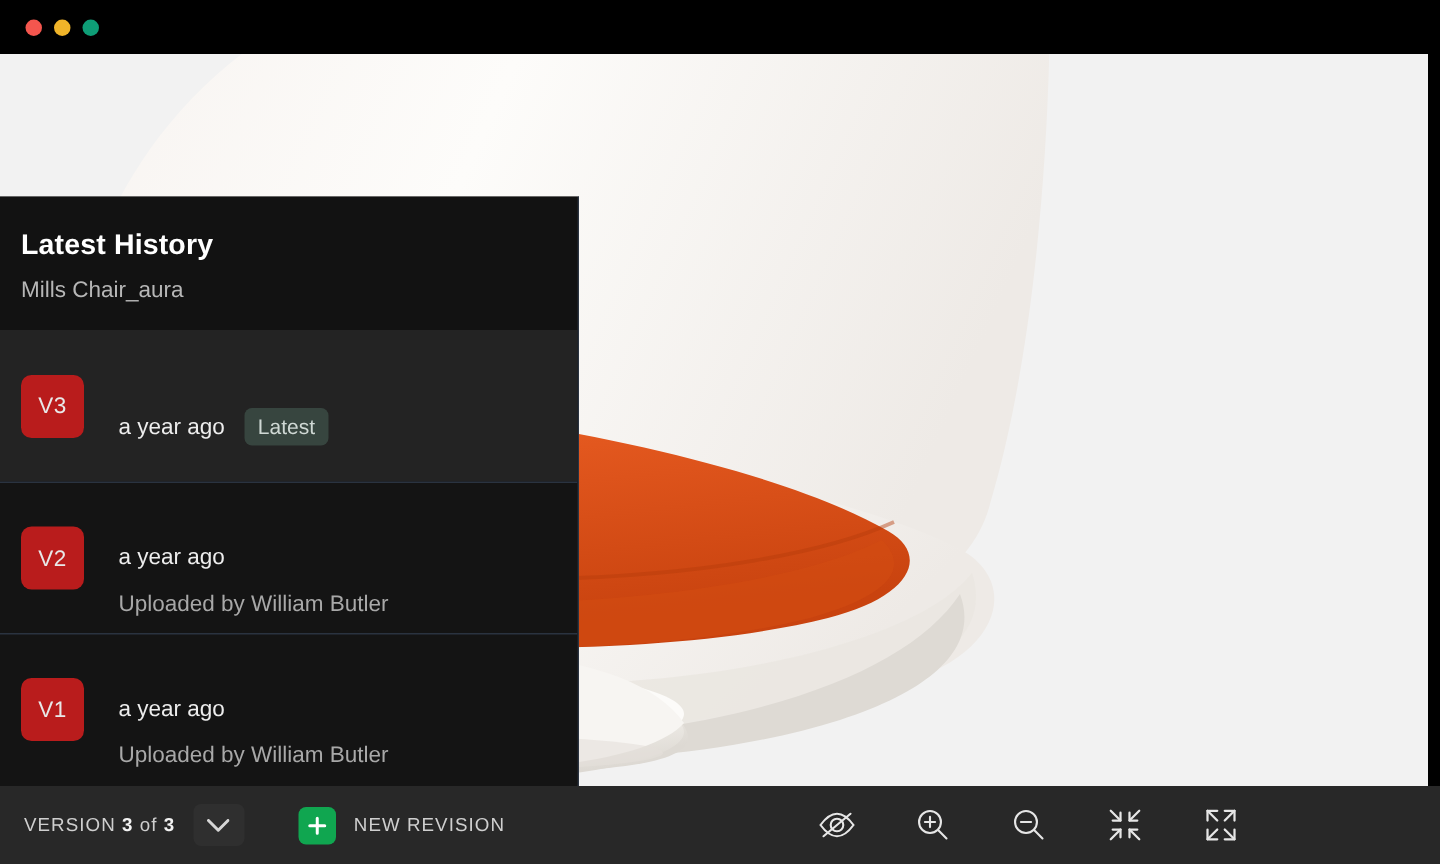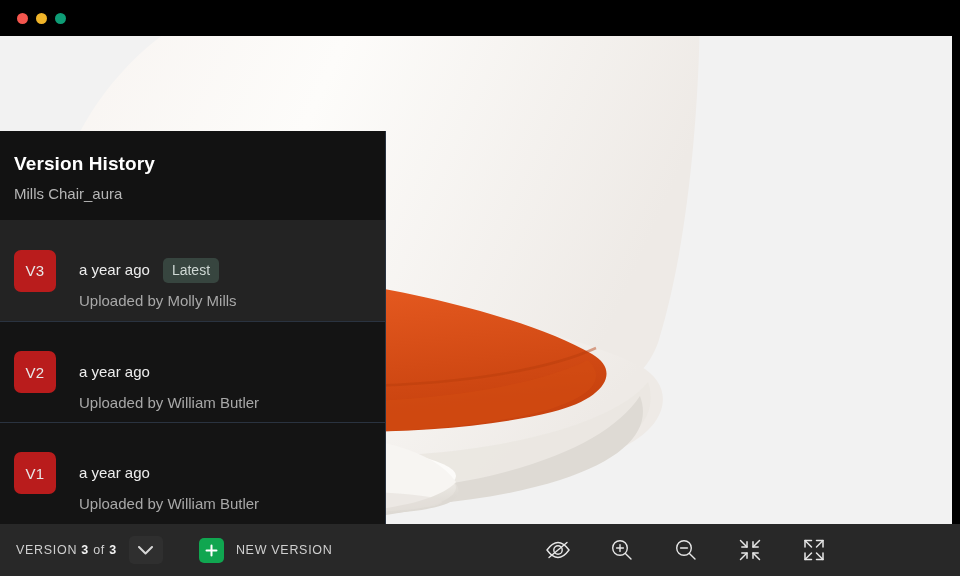--- a/index.html
+++ b/index.html
@@ -222,34 +222,33 @@
       <ellipse cx="292" cy="440" rx="164" ry="31" fill="#fcfbf9"></ellipse>
       <path d="M 128 446 C 150 414 210 398 292 398 C 374 398 434 414 456 446
                C 438 466 380 478 292 478 C 204 478 146 466 128 446 Z" fill="#f7f5f2"></path>
       <ellipse cx="292" cy="466" rx="150" ry="12" fill="#e4e0da" opacity="0.6"></ellipse>
     </svg>
   </div>
   <div class="viewer-edge"></div>
 
   <div class="panel">
     <div class="panel-header">
-      <div class="panel-title">Version History</div>
+      <div class="panel-title">Latest History</div>
       <div class="panel-subtitle">Mills Chair_aura</div>
     </div>
 
     <div class="version-list">
 
       <div class="version-row active">
         <div class="vbadge">V3</div>
         <div class="vinfo">
           <div class="vline1">
             <span class="vtime">a year ago</span>
             <span class="vbadge-latest">Latest</span>
           </div>
-          <div class="vuploader">Uploaded by Molly Mills</div>
         </div>
       </div>
 
       <div class="version-row">
         <div class="vbadge">V2</div>
         <div class="vinfo">
           <div class="vline1">
             <span class="vtime">a year ago</span>
           </div>
           <div class="vuploader">Uploaded by William Butler</div>
@@ -281,21 +280,21 @@
         <svg width="15" height="9" viewBox="0 0 15 9">
           <path d="M1 1 L7.5 7.5 L14 1" stroke="#d6d6d6" stroke-width="2" fill="none" stroke-linecap="round" stroke-linejoin="round"></path>
         </svg>
       </div>
       <div class="newrev">
         <div class="plus-btn">
           <svg width="13" height="13" viewBox="0 0 13 13">
             <path d="M6.5 1.5 V11.5 M1.5 6.5 H11.5" stroke="#ffffff" stroke-width="2" stroke-linecap="round"></path>
           </svg>
         </div>
-        <span class="newrev-label">NEW VERSION</span>
+        <span class="newrev-label">NEW REVISION</span>
       </div>
     </div>
 
     <div class="tb-right">
       <div class="tb-icon">
         <svg width="26" height="20" viewBox="0 0 26 20">
           <path d="M2 10 C6 4.5 9.5 2.5 13 2.5 C16.5 2.5 20 4.5 24 10
                    C20 15.5 16.5 17.5 13 17.5 C9.5 17.5 6 15.5 2 10 Z" stroke="#e6e6e6" stroke-width="1.4" fill="none"></path>
           <circle cx="13" cy="10" r="4.2" stroke="#e6e6e6" stroke-width="1.4" fill="none"></circle>
           <path d="M4 17.5 L22 2.5" stroke="#e6e6e6" stroke-width="1.4" stroke-linecap="round"></path>

